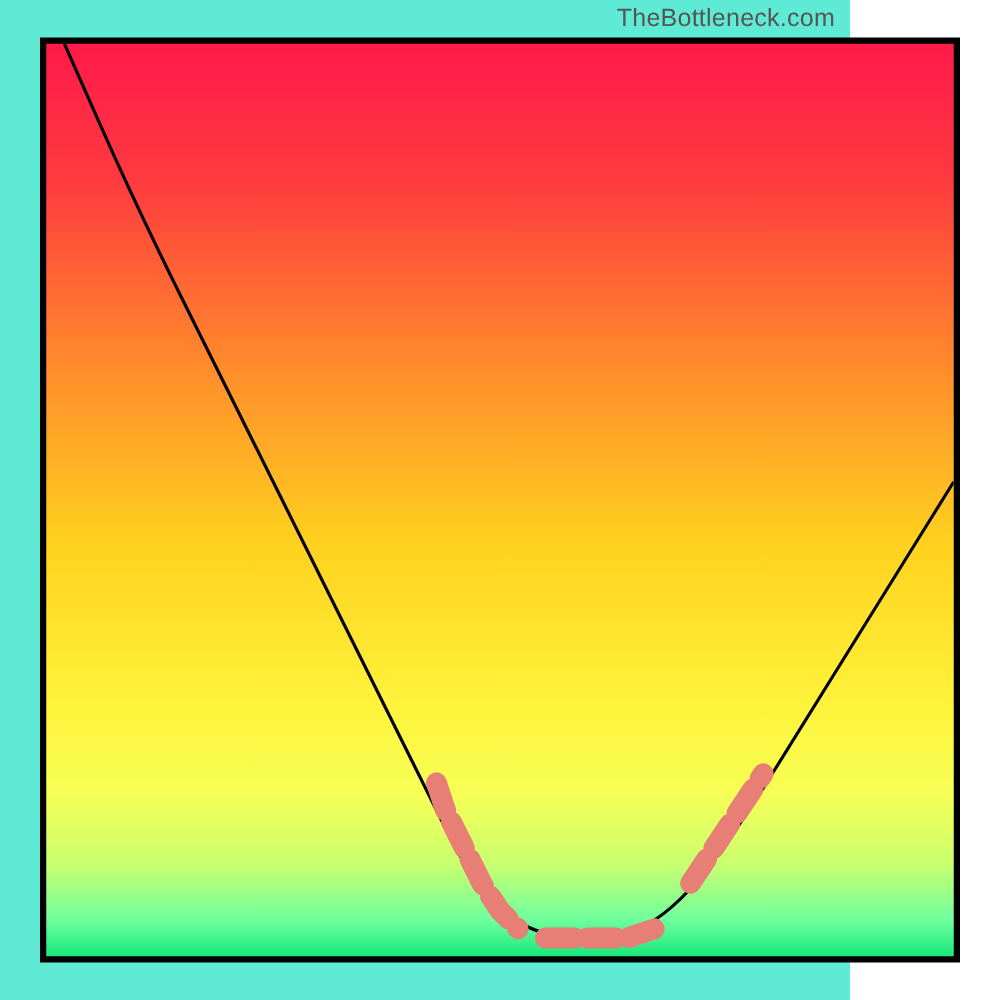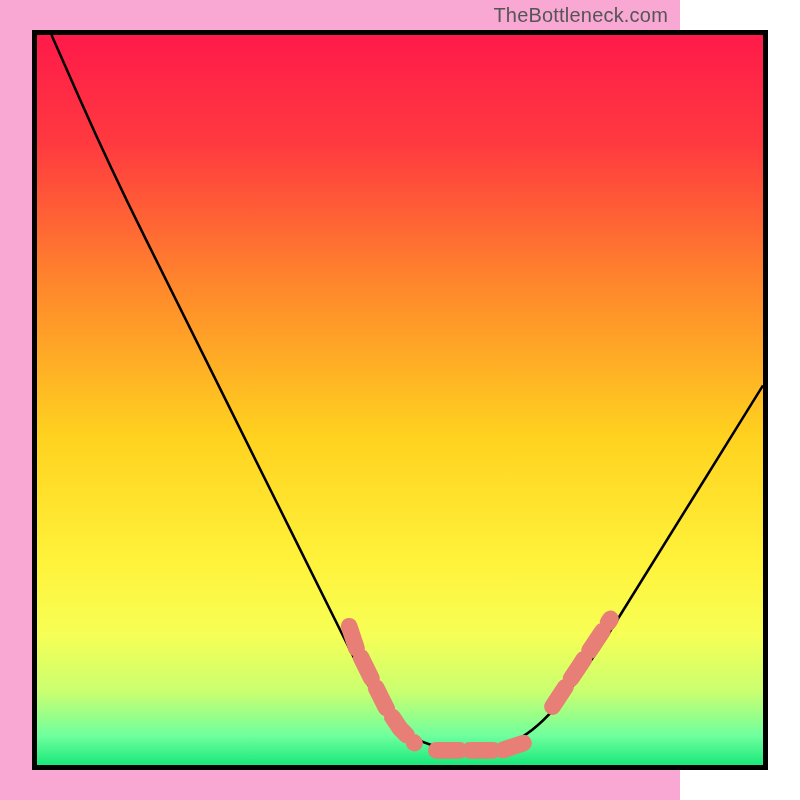--- a/index.html
+++ b/index.html
@@ -5,21 +5,21 @@
   body {
     margin: 0;
     padding: 0;
     background: #fff;
     font-family: Arial, Helvetica, sans-serif;
   }
   .stage {
     position: relative;
     width: 680px;
     height: 800px;
-    background: #f9a8d4;
+    background: #5eead4;
   }
   .watermark {
     position: absolute;
     top: 4px;
     right: 12px;
     font-size: 20px;
     font-weight: 500;
     color: #555;
     letter-spacing: 0.2px;
   }

